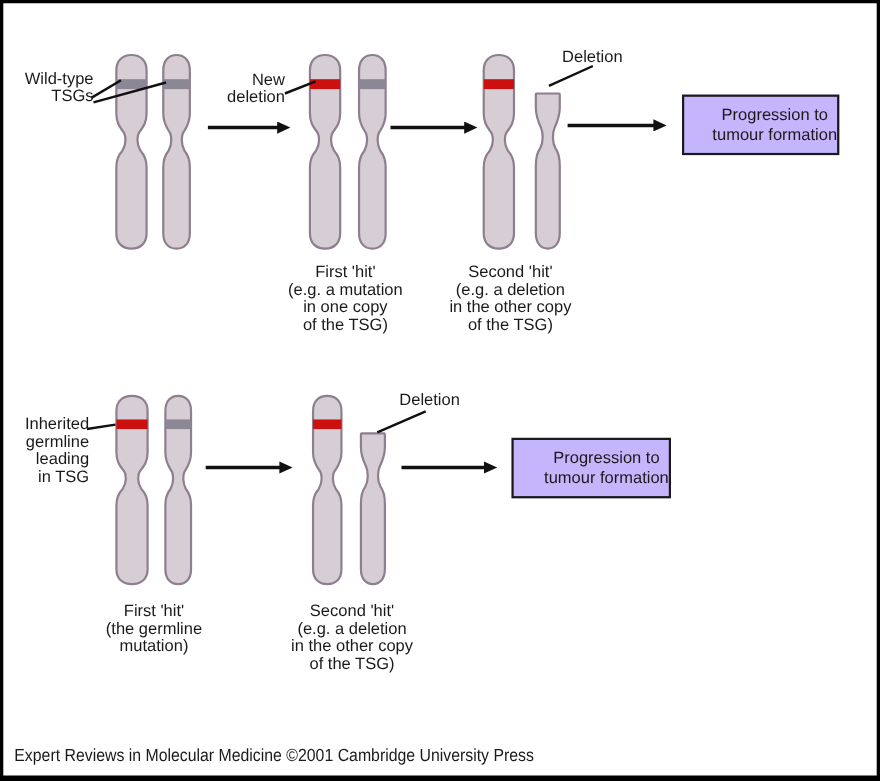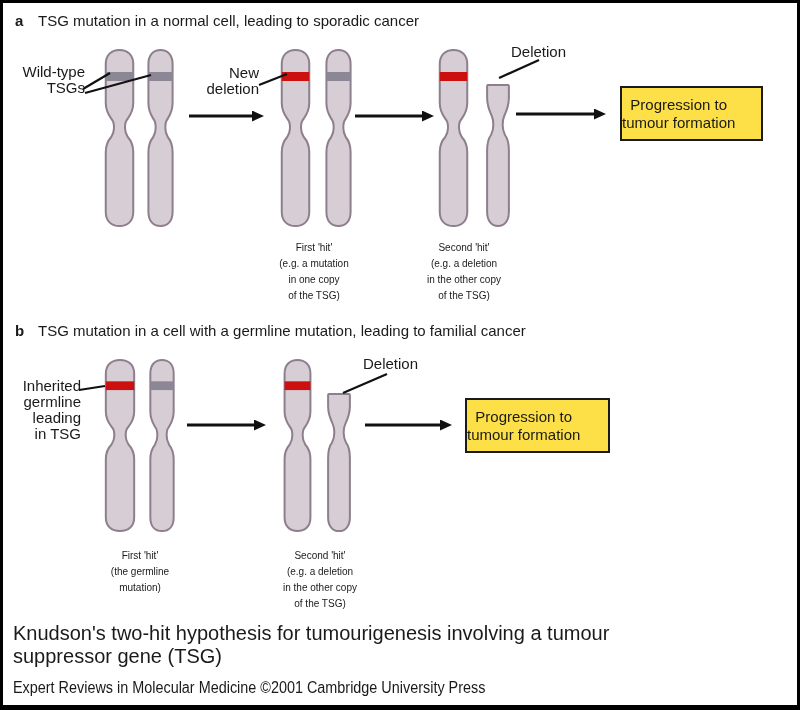--- a/index.html
+++ b/index.html
@@ -12,26 +12,26 @@
     border-bottom-width:5px;
     font-family:"Liberation Sans", sans-serif;
     color:#1a1a1a;
     overflow:hidden;
   }
   .abs{position:absolute;}
   .ml{white-space:pre-line;}
   .panel-title{font-size:15px;}
   .panel-title .letter{display:inline-block;width:23px;font-weight:700;}
   .pointer-label{font-size:15px;line-height:16px;text-align:right;}
-  .hit-caption{font-size:10px;line-height:16px;text-align:center;width:170px;}
+  .hit-caption{font-size:15px;line-height:16px;text-align:center;width:170px;}
   .outcome-box{
     box-sizing:border-box;
     border:2px solid #1a1a1a;
-    background:#fde047;
-    display:flex;align-items:center;justify-content:flex-start;
+    background:#c4b5fd;
+    display:flex;align-items:center;justify-content:flex-end;
     text-align:center;
     font-size:15px;line-height:18px;
   }
   .caption-title{font-size:20px;line-height:23px;}
   .attribution{font-size:16px;transform:scaleX(0.9);transform-origin:0 50%;white-space:nowrap;}
 </style>
 </head>
 <body>
 
 <div id="figure">
@@ -92,23 +92,20 @@
     <line x1="362" y1="422" x2="438" y2="422" stroke="#111" stroke-width="3.2" marker-end="url(#ah)"></line>
 
     <line x1="80" y1="86" x2="107" y2="70" stroke="#111" stroke-width="2.2"></line>
     <line x1="82" y1="90" x2="148" y2="72" stroke="#111" stroke-width="2.2"></line>
     <line x1="256" y1="82" x2="284" y2="71" stroke="#111" stroke-width="2.2"></line>
     <line x1="536" y1="57" x2="496" y2="75" stroke="#111" stroke-width="2.2"></line>
     <line x1="76" y1="387" x2="102" y2="383" stroke="#111" stroke-width="2.2"></line>
     <line x1="384" y1="371" x2="340" y2="390" stroke="#111" stroke-width="2.2"></line>
   </svg>
 
-  <div class="abs panel-title" style="left:12px;top:9px">
-    <span class="letter">a</span><span>TSG mutation in a normal cell, leading to sporadic cancer</span>
-  </div>
 
   <div class="abs pointer-label ml" style="left:2px;top:61px;width:80px">Wild-type
 TSGs</div>
 
   <div class="abs pointer-label ml" style="left:190px;top:62px;width:66px">New
 deletion</div>
 
   <div class="abs pointer-label" style="left:508px;top:41px">Deletion</div>
 
   <div class="abs hit-caption ml" style="left:226px;top:237px">First 'hit'
@@ -119,23 +116,20 @@
   <div class="abs hit-caption ml" style="left:376px;top:237px">Second 'hit'
 (e.g. a deletion
 in the other copy
 of the TSG)</div>
 
   <div class="abs outcome-box" style="left:617px;top:83px;width:143px;height:55px">
     <span class="ml">Progression to
 tumour formation</span>
   </div>
 
-  <div class="abs panel-title" style="left:12px;top:319px">
-    <span class="letter">b</span><span>TSG mutation in a cell with a germline mutation, leading to familial cancer</span>
-  </div>
 
   <div class="abs pointer-label ml" style="left:0px;top:375px;width:78px">Inherited
 germline
 leading
 in TSG</div>
 
   <div class="abs pointer-label" style="left:360px;top:353px">Deletion</div>
 
   <div class="abs hit-caption ml" style="left:52px;top:545px">First 'hit'
 (the germline
@@ -144,18 +138,16 @@
   <div class="abs hit-caption ml" style="left:232px;top:545px">Second 'hit'
 (e.g. a deletion
 in the other copy
 of the TSG)</div>
 
   <div class="abs outcome-box" style="left:462px;top:395px;width:145px;height:55px">
     <span class="ml">Progression to
 tumour formation</span>
   </div>
 
-  <div class="abs caption-title ml" style="left:10px;top:619px;width:760px">Knudson's two-hit hypothesis for tumourigenesis involving a tumour
-suppressor gene (TSG)</div>
 
   <div class="abs attribution" style="left:10px;top:676px">Expert Reviews in Molecular Medicine ©2001 Cambridge University Press</div>
 
 </div>
 
 </body></html>

